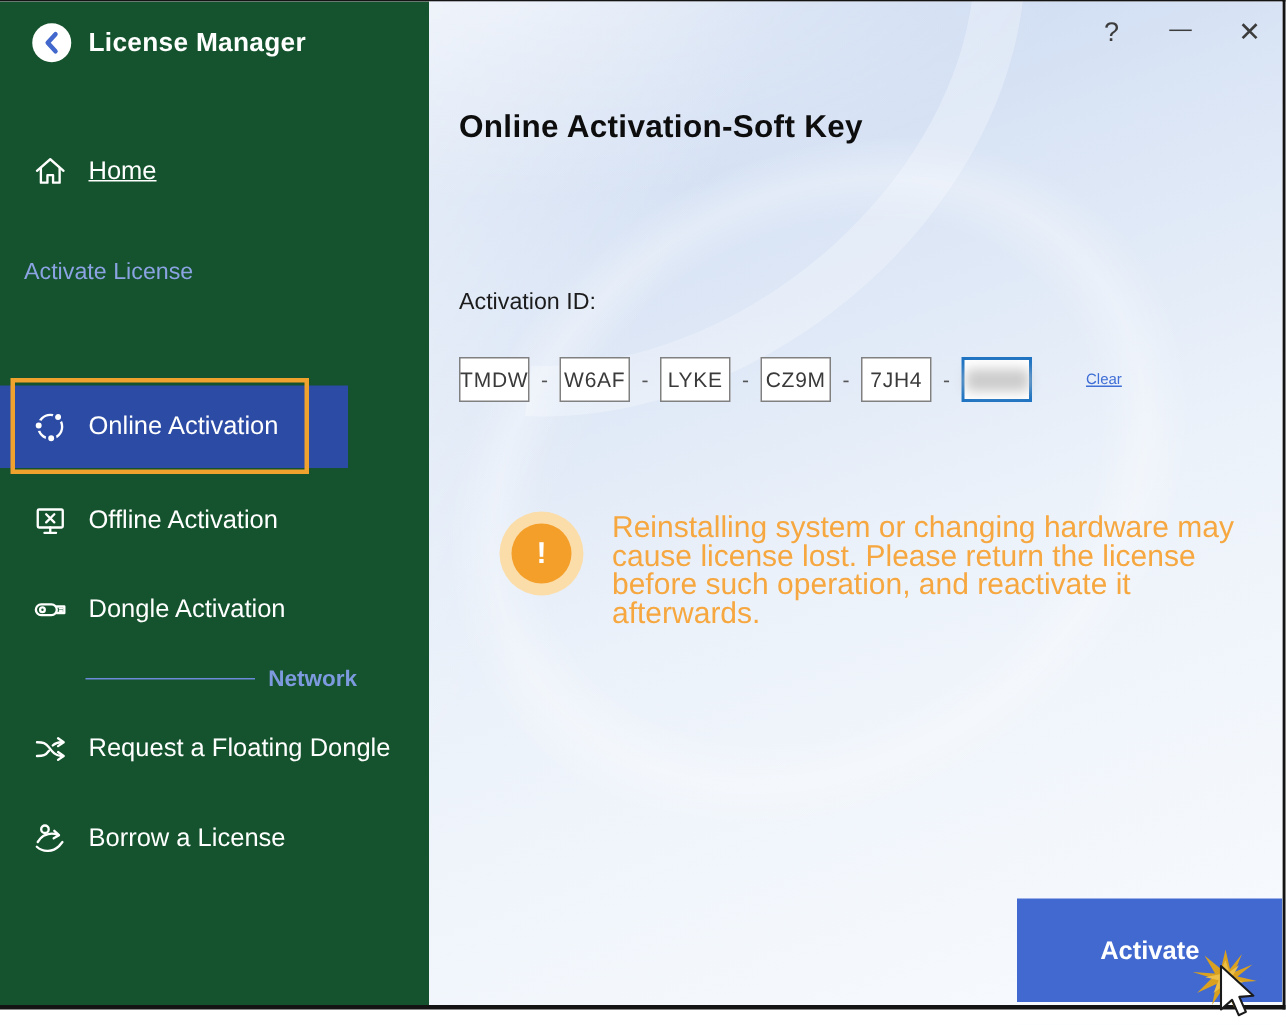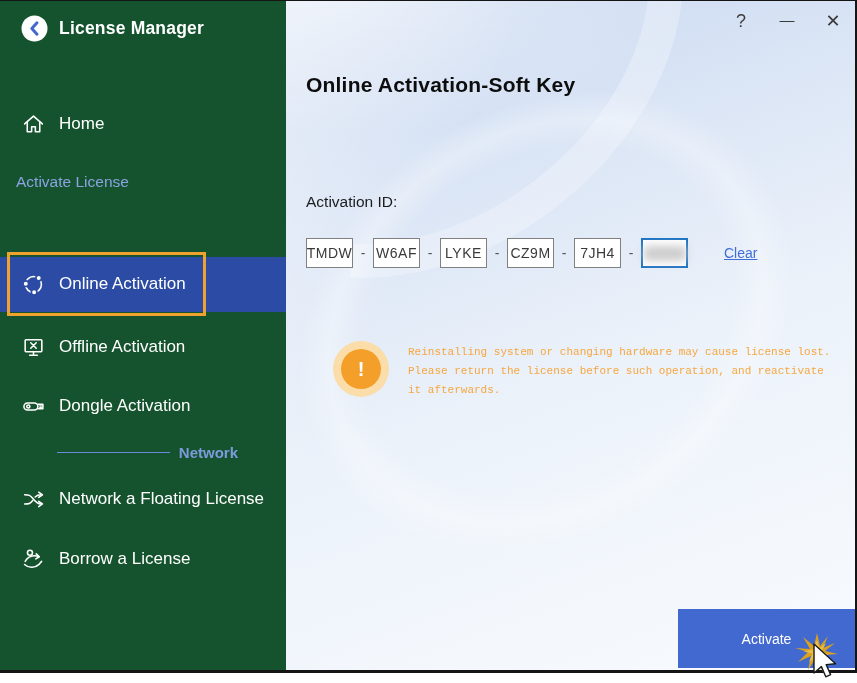--- a/index.html
+++ b/index.html
@@ -15,21 +15,21 @@
              background:#14532d; color:#fff; }
   .titlebar { position:absolute; left:0; top:0; width:286px; height:54px;
               display:flex; align-items:center; padding-left:21px; gap:11px; }
   .back-circle { width:27px; height:27px; flex:0 0 27px; }
   .app-title { font-size:17.5px; font-weight:bold; letter-spacing:.2px; }
 
   .nav-item { position:absolute; left:0; width:286px; height:40px;
               display:flex; align-items:center; padding-left:21px; gap:13px;
               font-size:17px; color:#ffffff; cursor:pointer; }
   .nav-item .ic { width:25px; height:25px; flex:0 0 25px; display:flex; }
-  .nav-sel { position:absolute; left:0; top:256px; width:286px; height:55px;
+  .nav-sel { position:absolute; left:0; top:256px; width:232px; height:55px;
              background:#2c4ba4; }
   .nav-sel .inner { position:absolute; left:0; top:7px; }
 
   .section-label { position:absolute; left:16px; top:172px; font-size:15.5px;
                    color:#8ba3e3; }
   .group { position:absolute; left:57px; width:181px; height:18px;
            display:flex; align-items:center; gap:9px; }
   .group .rule { flex:1; height:1px; background:#6d89da; }
   .group .glabel { font-size:15px; font-weight:bold; color:#7d9ade; }
 
@@ -62,56 +62,56 @@
   .aid-label { position:absolute; left:20px; top:192px; font-size:15.5px; color:#1c1c1c; }
 
   .id-row { position:absolute; left:20px; top:237px; display:flex; align-items:center; }
   .seg { width:47px; height:30px; background:#fff; border:1px solid #808080;
          font-size:14px; font-weight:normal; color:#3a3a3a; text-align:center;
          display:flex; align-items:center; justify-content:center; letter-spacing:.5px; }
   .seg.focused { border:2px solid #1e73c2; }
   .dash { width:20px; text-align:center; color:#555; font-size:14px; }
   .blur-blob { width:42px; height:15px; background:#cccccc; border-radius:3px;
                filter:blur(4px); }
-  .clear-link { margin-left:36px; font-size:14px; color:#3f6ed6;
+  .clear-link { margin-left:36px; font-size:10px; color:#3f6ed6;
                 text-decoration:underline; cursor:pointer; }
 
   .warning { position:absolute; left:47px; top:340px; display:flex; gap:19px; }
   .warn-halo { width:56px; height:56px; flex:0 0 56px; border-radius:50%;
                background:#fbdda9; display:flex; align-items:center; justify-content:center; }
   .warn-circle { width:40px; height:40px; border-radius:50%; background:#f59f2b;
                  color:#fff; font-weight:bold; font-size:20px;
                  display:flex; align-items:center; justify-content:center; }
-  .warn-text { width:428px; padding-top:2px; font-size:11px; line-height:19px;
-               color:#f6a73f;font-family:Liberation Mono, monospace; }
-
-  .activate-btn { position:absolute; right:0; bottom:2px; width:177px; height:59px;
-                  background:#4169d0; border:none; color:#ffffff; font-size:14px;
-                  font-weight:normal; font-family:inherit; cursor:pointer;
+  .warn-text { width:428px; padding-top:2px; font-size:20px; line-height:19px;
+               color:#f6a73f; }
+
+  .activate-btn { position:absolute; right:0; bottom:2px; width:177px; height:69px;
+                  background:#4169d0; border:none; color:#ffffff; font-size:17px;
+                  font-weight:bold; font-family:inherit; cursor:pointer;
                   display:flex; align-items:center; justify-content:center; }
 
   .cursor-layer { position:absolute; left:790px; top:631px; width:64px; height:52px;
                   z-index:50; pointer-events:none; }
 </style>
 </head>
 <body>
 
 <div class="window">
 
   <aside class="sidebar">
 
     <div class="titlebar">
       <svg class="back-circle" viewBox="0 0 27 27">
         <circle cx="13.5" cy="13.5" r="13" fill="#ffffff"></circle>
         <path d="M16 7.8 L10.8 13.5 L16 19.2" fill="none" stroke="#4268cd" stroke-width="3" stroke-linecap="round" stroke-linejoin="round"></path>
       </svg>
       <span class="app-title">License Manager</span>
     </div>
 
-    <div class="nav-item" style="top:103px;">
+    <div class="nav-item" style="top:93px;text-decoration:underline;">
       <span class="ic">
         <svg viewBox="0 0 24 24" width="25" height="25" fill="none" stroke="#ffffff" stroke-width="1.5" stroke-linecap="round" stroke-linejoin="round">
           <path d="M3.5 11.4 L12 4 L20.5 11.4"></path>
           <path d="M6 9.6 V19 H10.2 V14.2 H13.8 V19 H18 V9.6"></path>
         </svg>
       </span>
       <span>Home</span>
     </div>
 
     <div class="section-label">Activate License</div>
@@ -162,21 +162,21 @@
     <div class="nav-item" style="top:478px;">
       <span class="ic">
         <svg viewBox="0 0 24 24" width="25" height="25" fill="none" stroke="#ffffff" stroke-width="1.5" stroke-linecap="round" stroke-linejoin="round">
           <path d="M3.5 7.5 C7.5 7.5 9 7.8 11.2 10.8 C13.4 13.8 15.3 16.3 19.3 16.3"></path>
           <path d="M17 13.8 L20.6 16.3 L17 18.8"></path>
           <path d="M3.5 16.3 C7.5 16.3 9 16 11.2 13"></path>
           <path d="M13.6 9.6 C15 8.2 16.6 7.5 19.3 7.5"></path>
           <path d="M17 5 L20.6 7.5 L17 10"></path>
         </svg>
       </span>
-      <span>Network a Floating License</span>
+      <span>Request a Floating Dongle</span>
     </div>
 
     <div class="nav-item" style="top:538px;text-align:center;">
       <span class="ic">
         <svg viewBox="0 0 24 24" width="25" height="25" fill="none" stroke="#ffffff" stroke-width="1.5" stroke-linecap="round" stroke-linejoin="round">
           <circle cx="8.6" cy="5.6" r="2.4"></circle>
           <path d="M16.8 9.2 C13 7.6 8 8.6 5.6 11.6 L4 13.8"></path>
           <path d="M14.6 6.6 L17.6 9.4 L14.2 11.4"></path>
           <path d="M3.4 16.8 C7.4 20.6 13.8 20.2 17.6 16.4 L19.8 13.8"></path>
         </svg>

